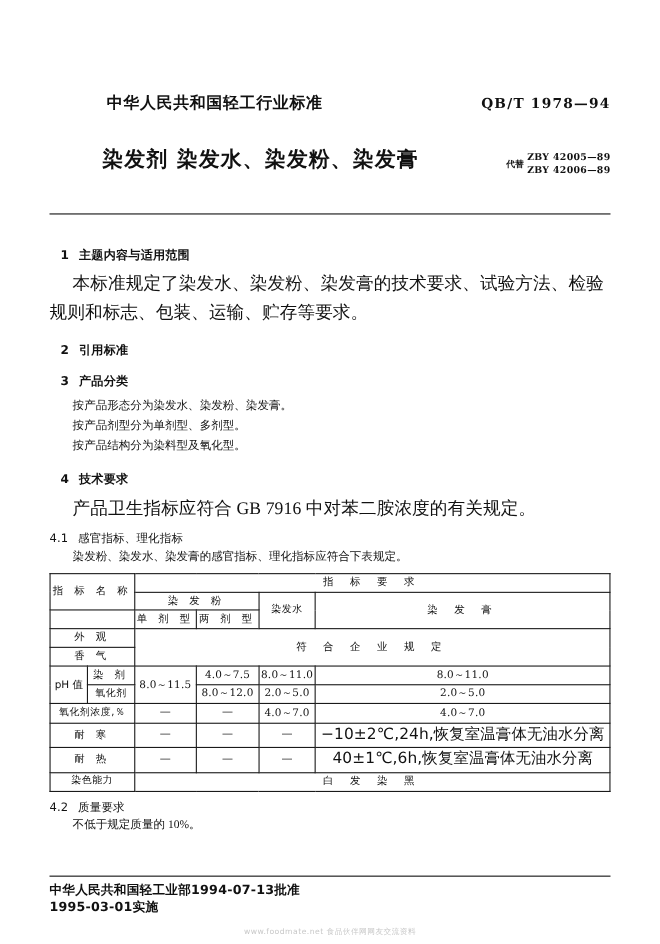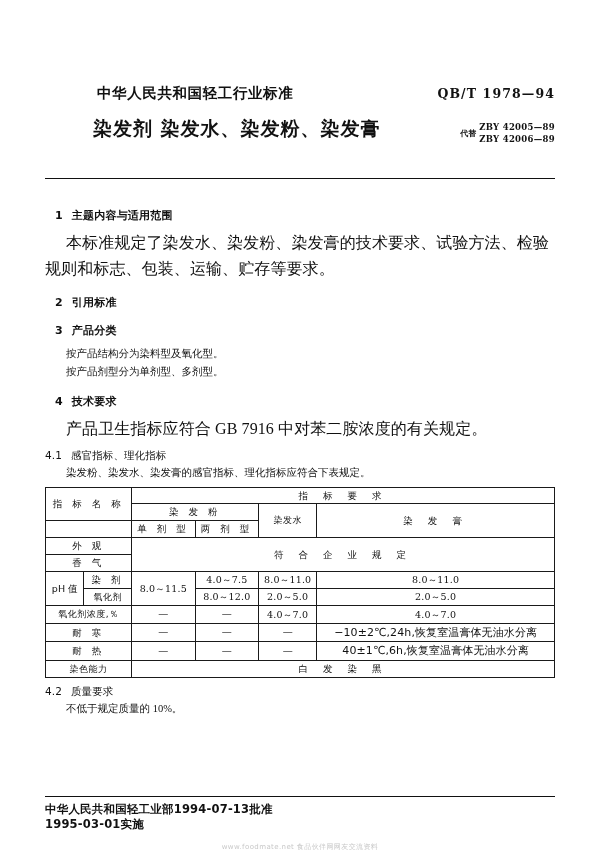--- a/index.html
+++ b/index.html
@@ -46,21 +46,21 @@
     right: 0;
     top: 2px;
     font-size: 12.5px;
     font-weight: bold;
     letter-spacing: 1.1px;
     font-family: "DejaVu Serif", serif;
   }
   .title-line {
     position: relative;
     height: 40px;
-    margin-top: 6px;
+    margin-top: 22px;
   }
   .doc-title {
     position: absolute;
     left: 48px;
     top: 0;
     font-size: 19px;
     font-weight: bold;
     letter-spacing: 1px;
     font-family: "DejaVu Sans", "Liberation Sans", sans-serif;
   }
@@ -186,21 +186,21 @@
     font-size: 9.5px;
     letter-spacing: 0.2px;
   }
   .dash { font-size: 10px; }
   .ph-label {
     font-family: "DejaVu Sans", "Liberation Sans", sans-serif;
     font-size: 9.5px;
   }
   .cond {
     font-family: "DejaVu Sans", "Liberation Sans", sans-serif;
-    font-size: 11px;
+    font-size: 14px;
     letter-spacing: 0.1px;
   }
 
   
   .footer-wrap {
     position: absolute;
     left: 45px;
     right: 45px;
     bottom: 26px;
   }
@@ -261,22 +261,23 @@
     <p class="para">本标准规定了染发水、染发粉、染发膏的技术要求、试验方法、检验规则和标志、包装、运输、贮存等要求。</p>
 
     <div class="sec-head">
       <span class="num">2</span><span>引用标准</span>
     </div>
 
     <div class="sec-head">
       <span class="num">3</span><span>产品分类</span>
     </div>
     <ul class="cls-list">
+      <li>按产品形态分为染发水、染发粉、染发膏。</li>
+      <li>按产品剂型分为单剂型、多剂型。</li>
       <li>按产品结构分为染料型及氧化型。</li>
-      <li>按产品剂型分为单剂型、多剂型。</li>
     </ul>
 
     <div class="sec-head">
       <span class="num">4</span><span>技术要求</span>
     </div>
     <p class="para">产品卫生指标应符合 GB 7916 中对苯二胺浓度的有关规定。</p>
 
     <div class="sub-head">
       <span class="num">4.1</span><span>感官指标、理化指标</span>
     </div>

